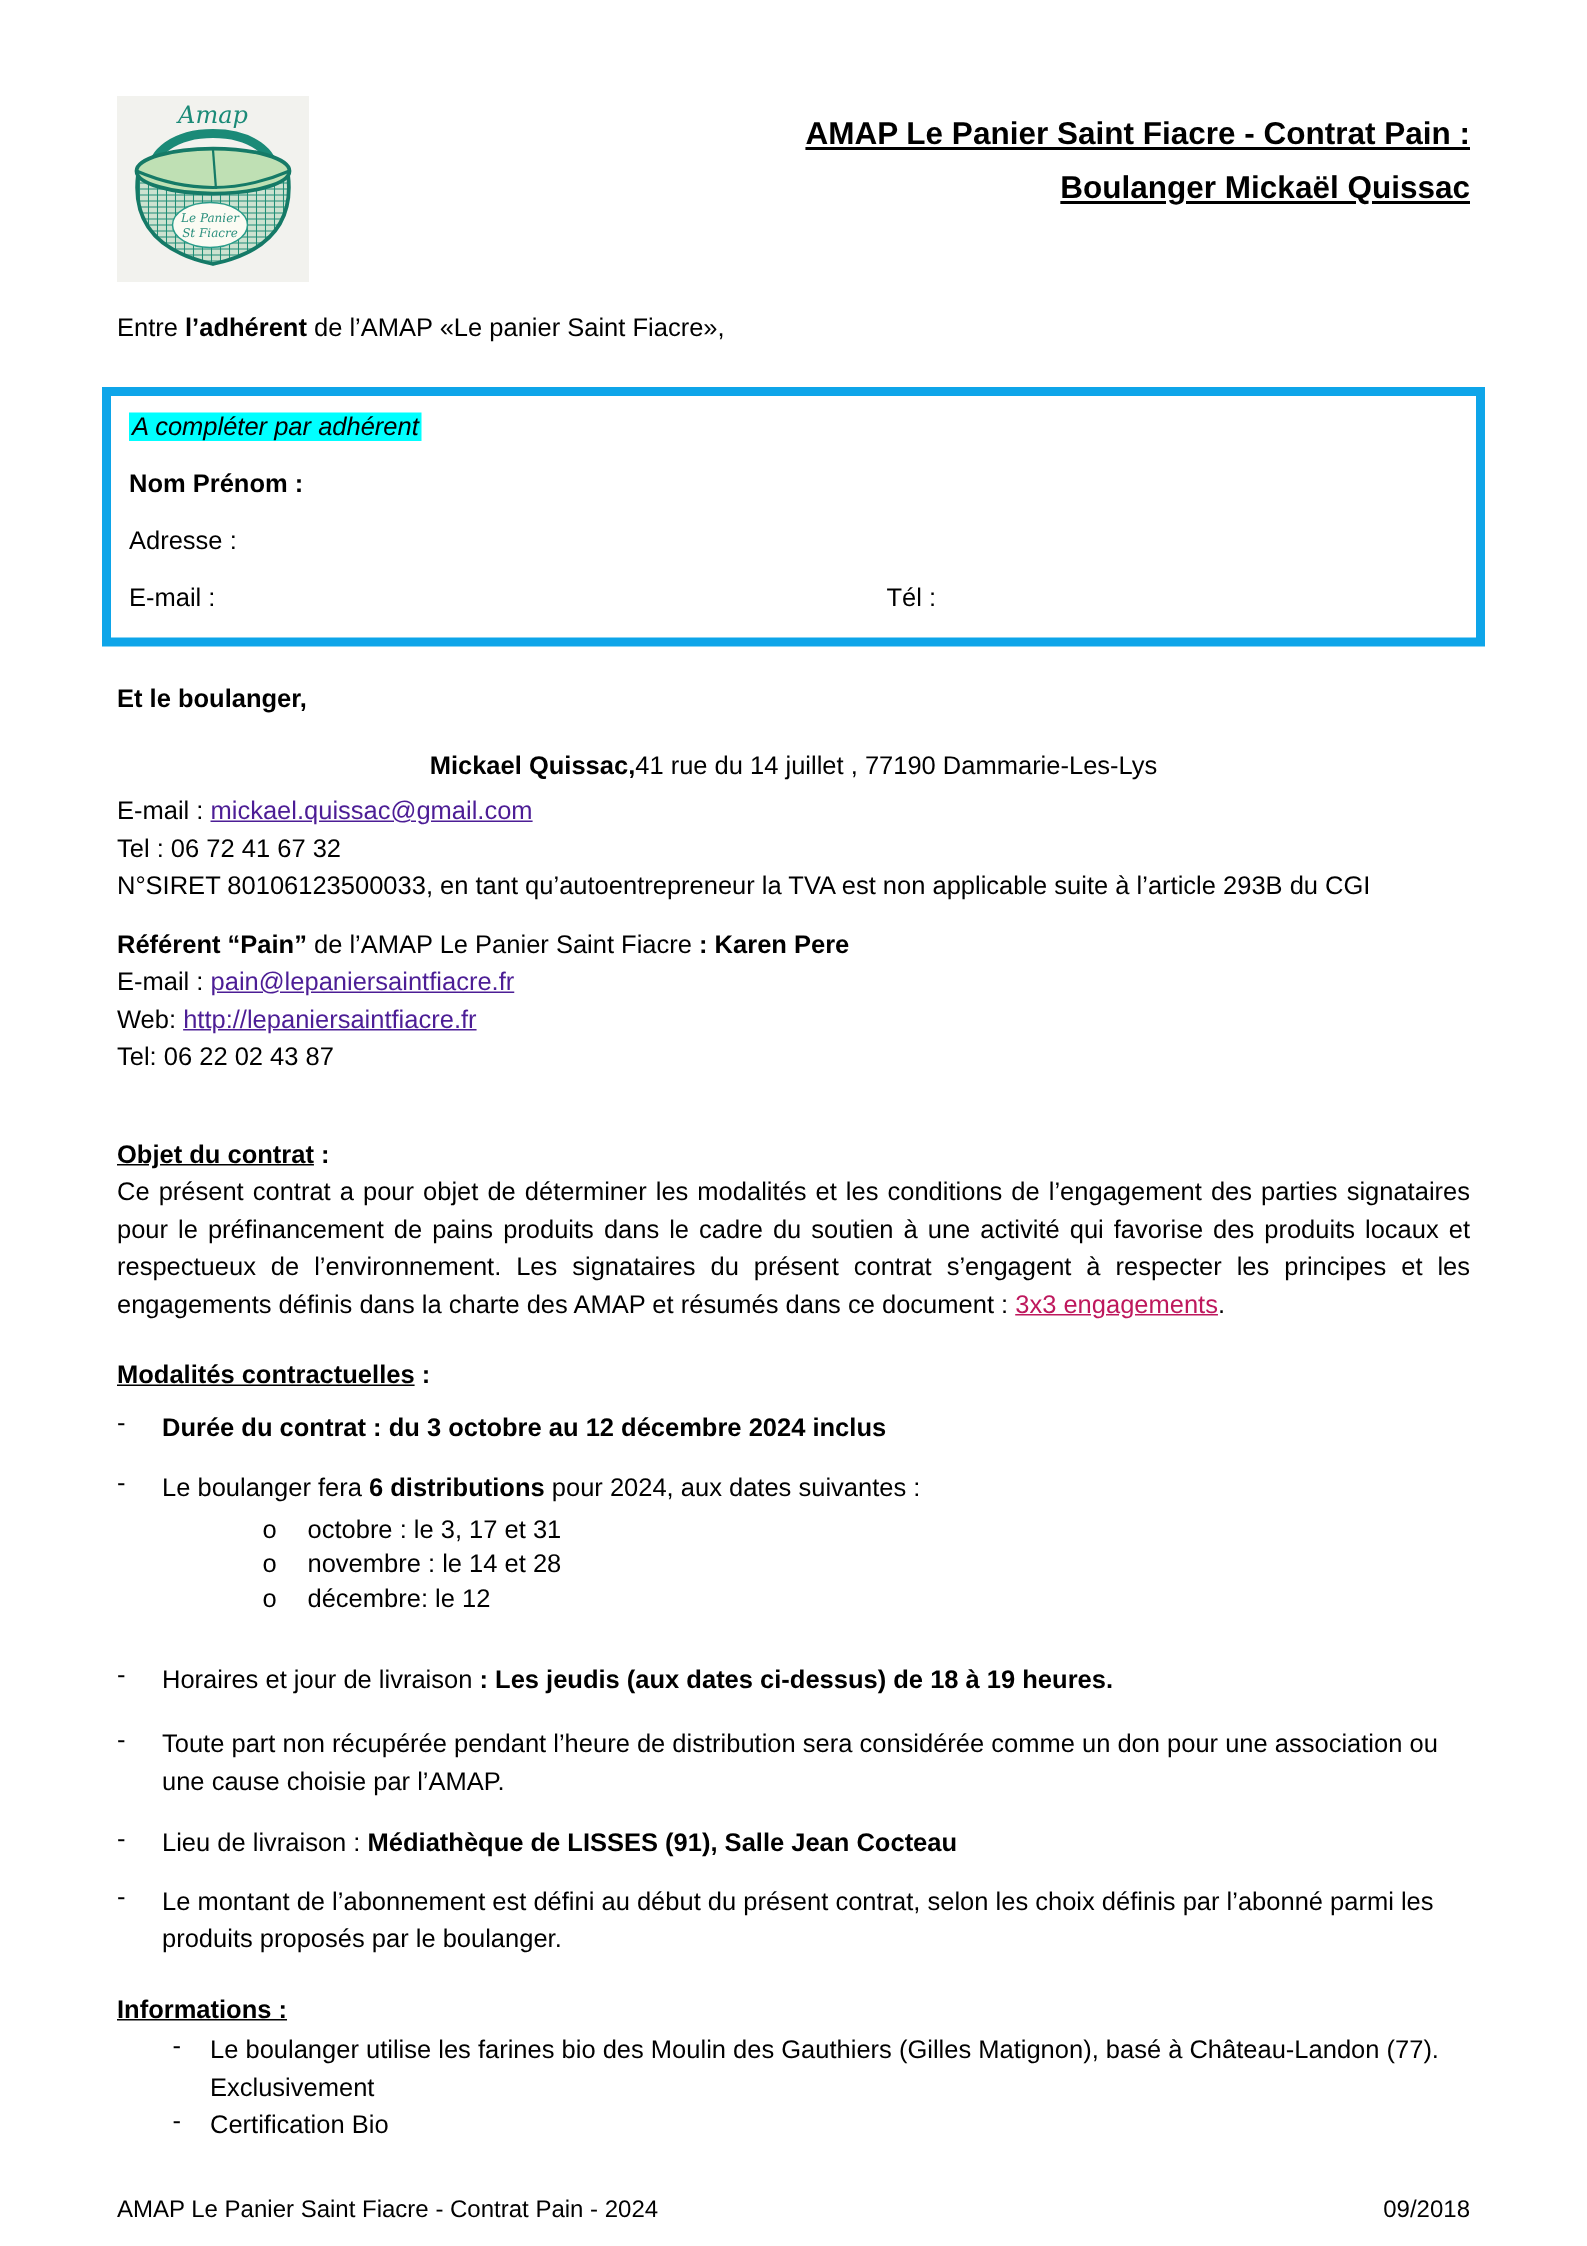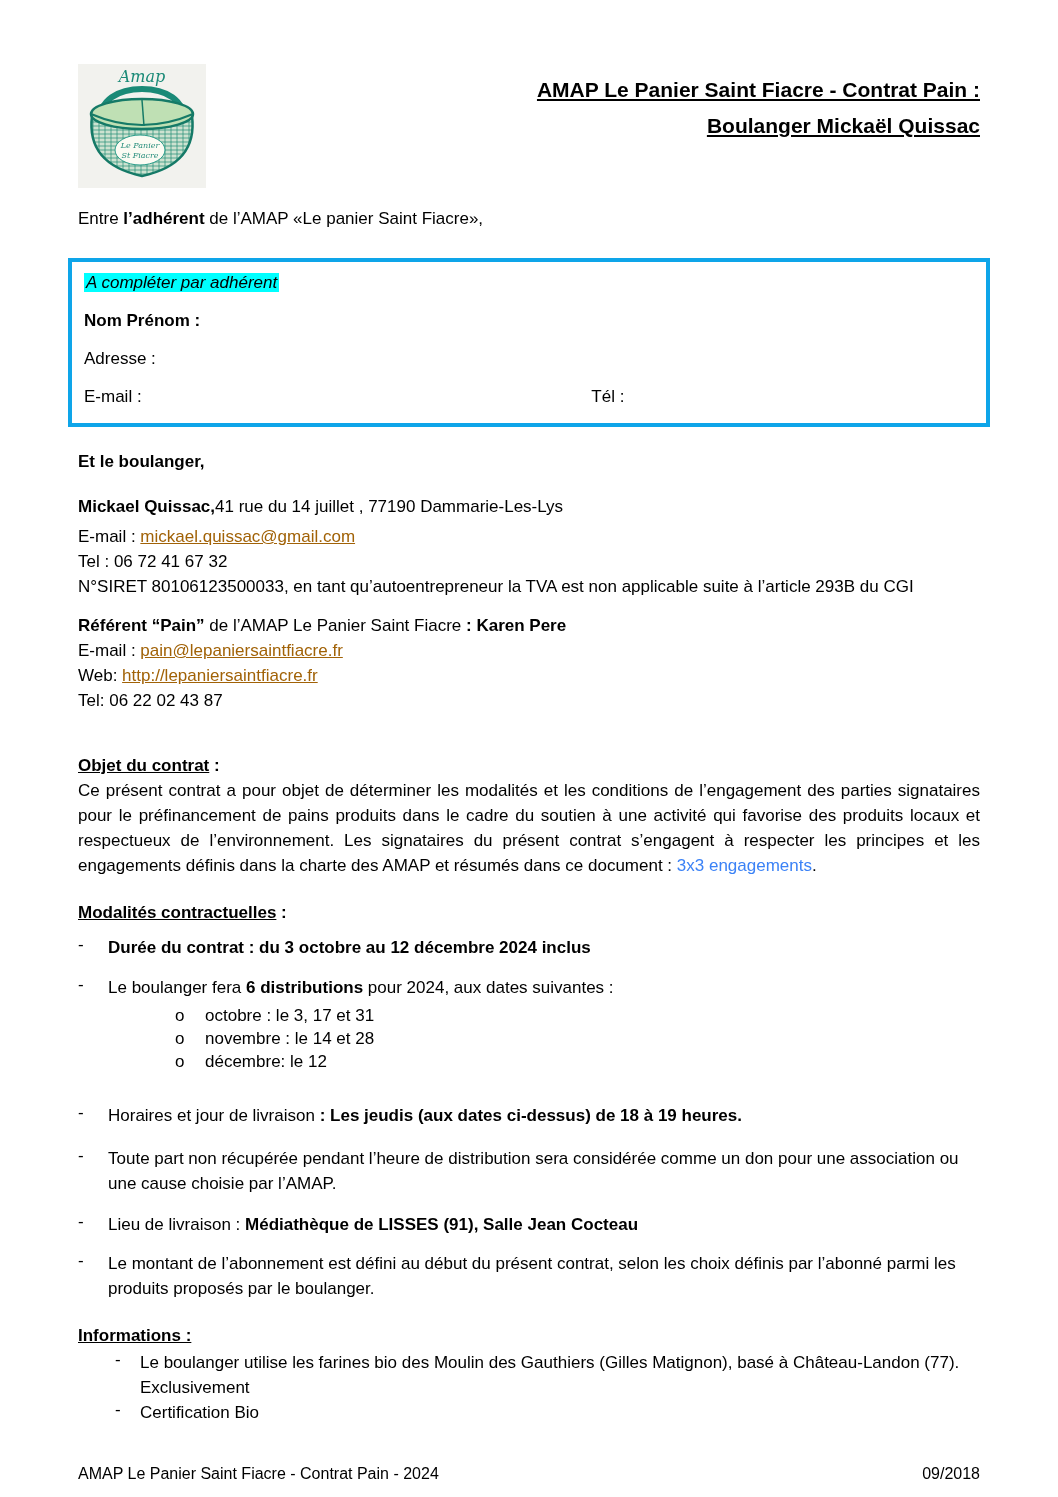--- a/index.html
+++ b/index.html
@@ -17,33 +17,33 @@
   .logo-box { width:128px; height:124px; flex:none; }
   .title-wrap {
     flex:1; text-align:right; padding:8px 0 0 45px;
     font-weight:bold; font-size:21px; line-height:36px;
   }
   .u { text-decoration:underline; }
   .intro { margin-top:18px; line-height:25px; }
   b, .b { font-weight:bold; }
 
   .adherent-box {
-    border:4px solid #0ea5e9;
+    border:6px solid #0ea5e9;
     margin:27px -10px 0 -10px;
     padding:8px 12px 16px 12px;
   }
   .hl { background:#00ffff; font-style:italic; padding:0 2px; }
   .box-row { margin-top:17px; line-height:21px; }
   .box-row.first { margin-top:2px; }
   .box-row.split { display:flex; }
   .box-cell-left { width:57%; flex:none; }
 
   .line { line-height:25px; }
-  .lnk { color:#a16207; text-decoration:underline; cursor:pointer; }
-  .lnk-dark { color:#3b82f6; cursor:pointer; }
+  .lnk { color:#4c1d95; text-decoration:underline; cursor:pointer; }
+  .lnk-dark { color:#be185d; text-decoration:underline; cursor:pointer; }
   .just { text-align:justify; }
 
   .bullet { display:flex; }
   .bullet .marker { width:30px; flex:none; }
   .bullet .txt { flex:1; line-height:25px; }
   .sublist { margin-left:97px; margin-top:4px; }
   .subitem { display:flex; line-height:23px; }
   .subitem .marker { width:30px; flex:none; }
 
   .info-list { margin-top:2px; }
@@ -51,21 +51,21 @@
   .info-item .marker { width:25px; flex:none; }
   .info-item .txt { flex:1; line-height:25px; }
 
   .doc-footer {
     position:absolute; left:78px; right:78px; bottom:12px;
     display:flex; justify-content:space-between;
     font-size:16px; line-height:22px;
   }
 
   .mt10 { margin-top:10px; } .mt14 { margin-top:14px; } .mt15 { margin-top:15px; }
-  .mt16 { margin-top:16px; } .mt18 { margin-top:18px; } .mt20 { margin-top:20px; }
+  .mt16 { margin-top:16px; } .mt18 { margin-top:18px; } .mt20 { margin-top:20px;text-align:center; }
   .mt22 { margin-top:22px; } .mt26 { margin-top:22px; } .mt30 { margin-top:30px; }
   .mt40 { margin-top:40px; } .mt5 { margin-top:5px; }
 </style>
 </head>
 <body>
 
 <div class="page">
 
   <div class="doc-header">
     <div class="logo-box">

